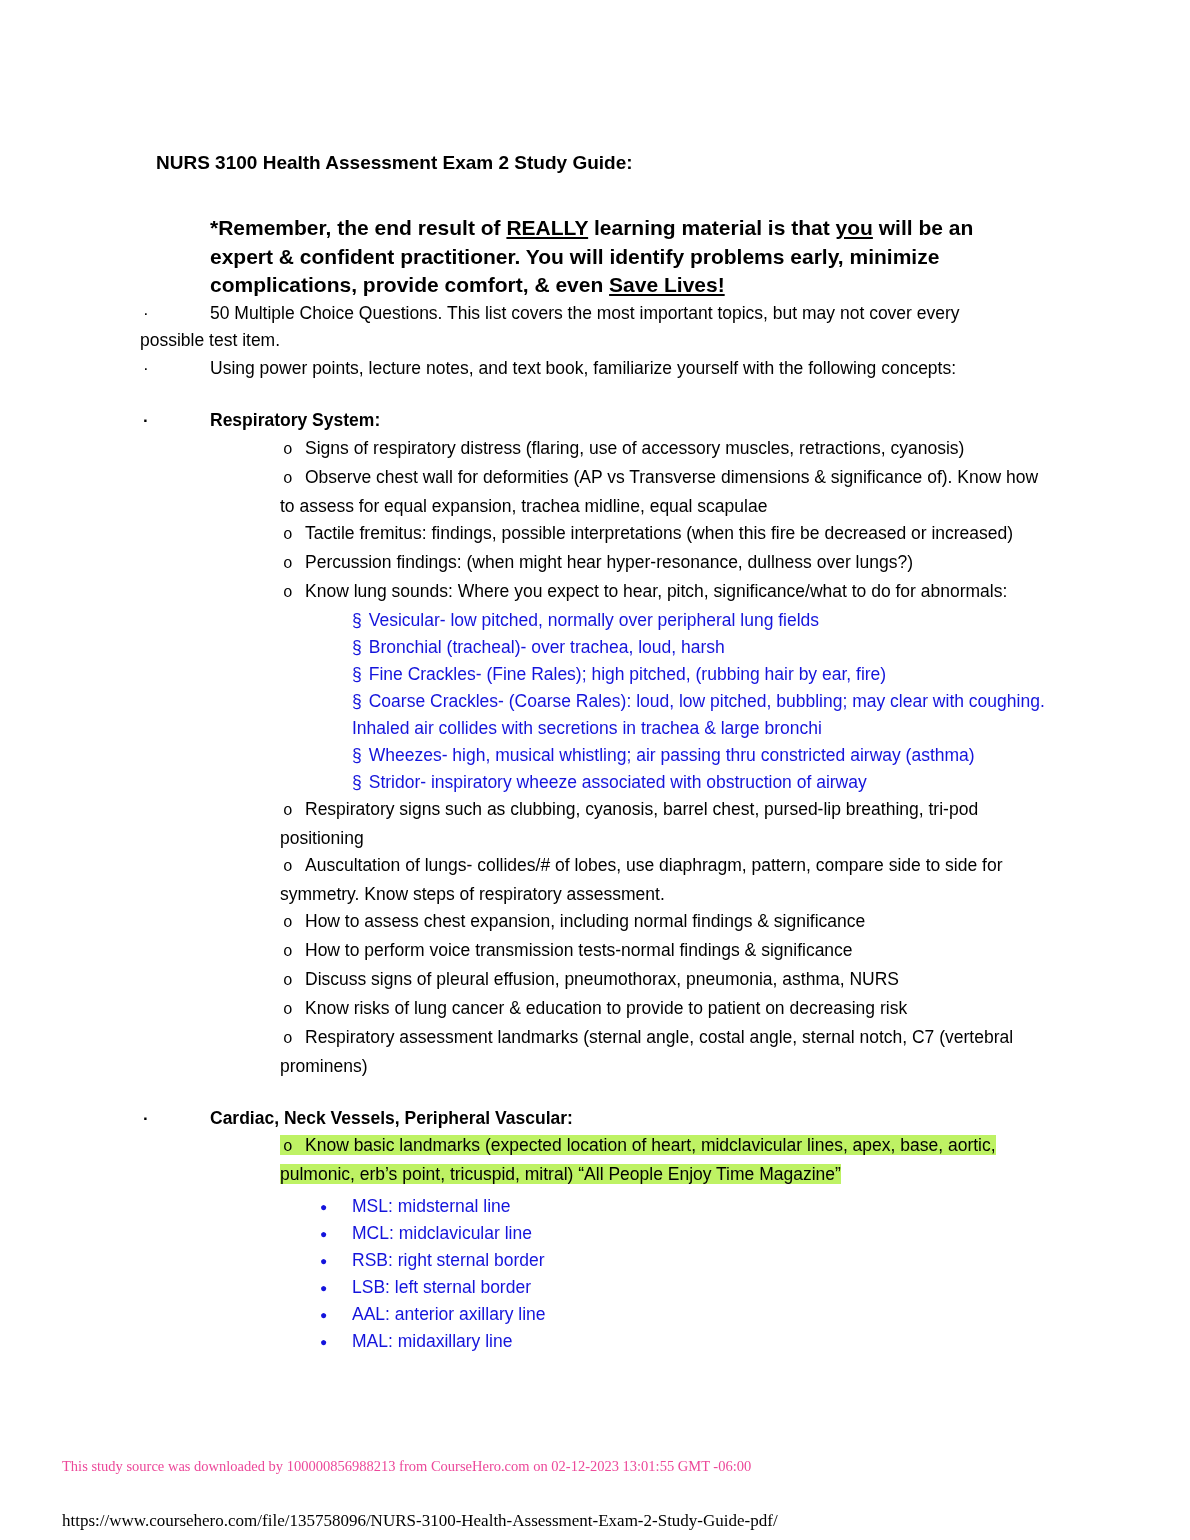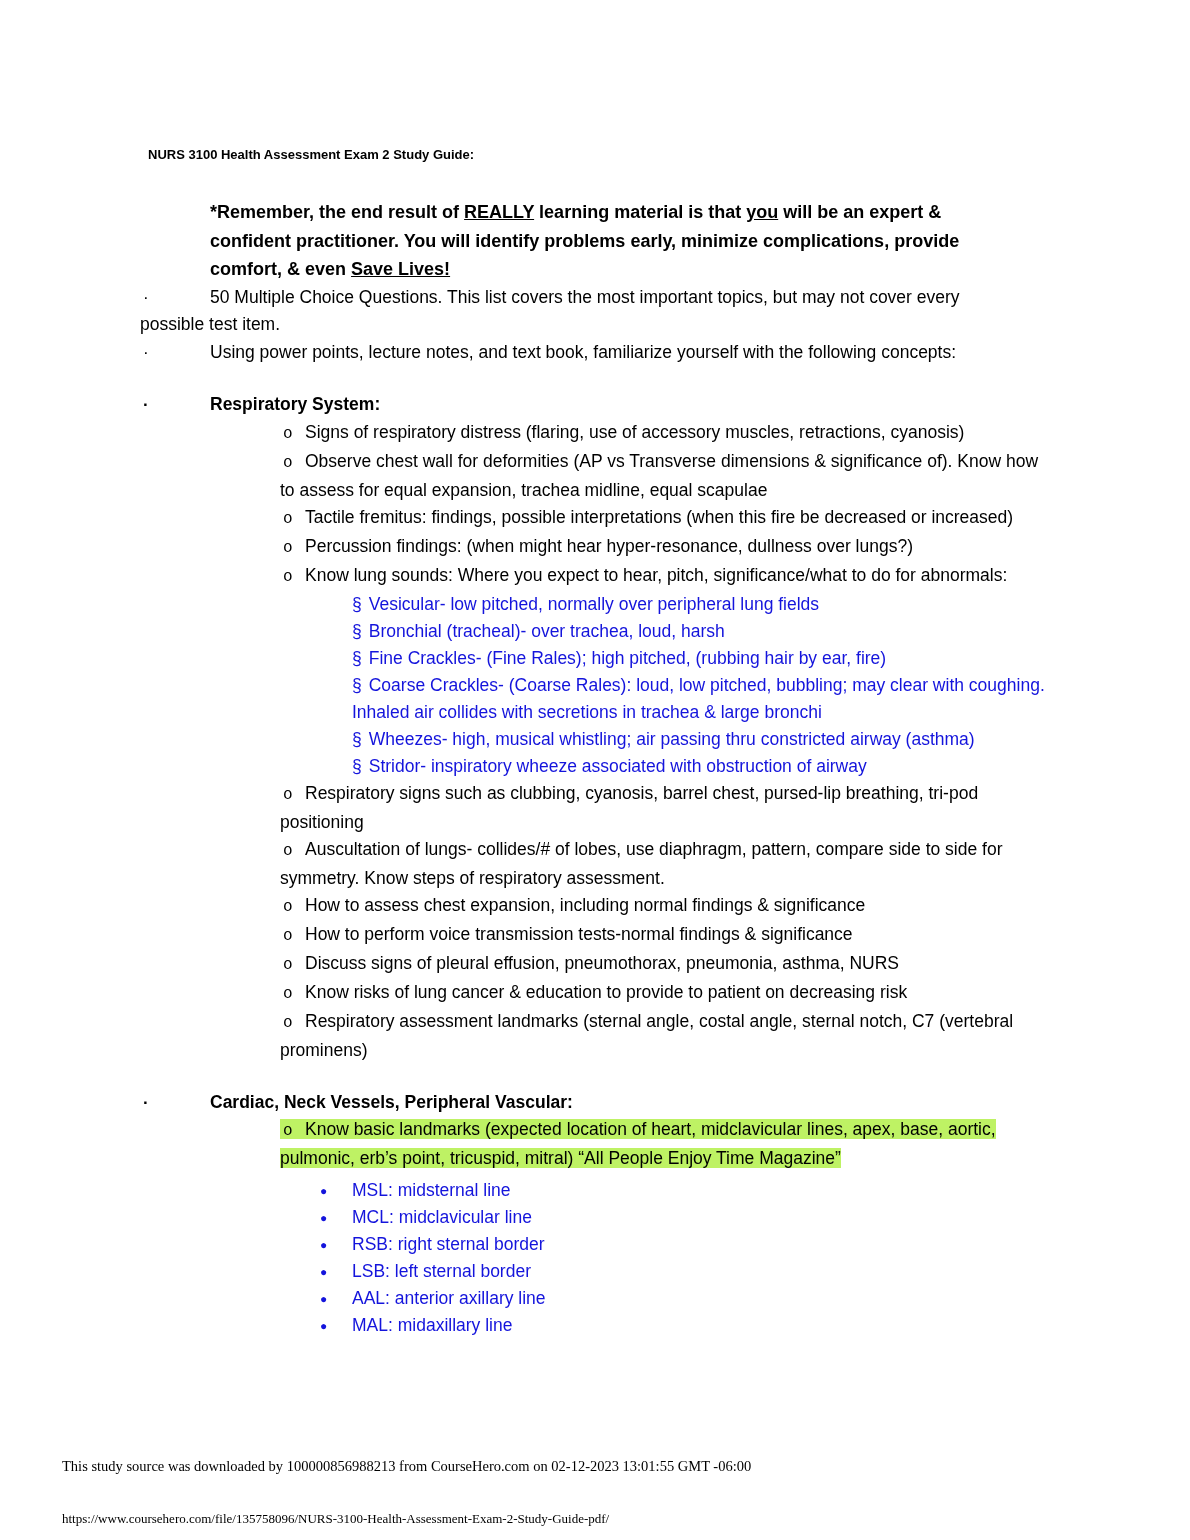--- a/index.html
+++ b/index.html
@@ -2,24 +2,24 @@
 <html><head>
 <meta charset="utf-8">
 <style>
   html,body{margin:0;padding:0;}
   body{
     width:1190px;height:1540px;position:relative;overflow:hidden;
     background:#ffffff;color:#000000;
     font-family:"Liberation Sans",sans-serif;
   }
   .content{position:absolute;top:133px;left:140px;width:940px;}
-  .title{font-size:13px;font-weight:bold;line-height:27px;margin:8px;}
+  .title{font-size:19px;font-weight:bold;line-height:27px;margin:16px;}
   .intro{
-    font-size:18px;font-weight:bold;line-height:28.5px;
-    margin:30px 0 0 70px;width:800px;
+    font-size:21px;font-weight:bold;line-height:28.5px;
+    margin:38px 0 0 70px;width:800px;
   }
   .u{text-decoration:underline;}
   .li{margin:0;font-size:17.5px;line-height:27.5px;}
   .l1{width:822px;}
   .hd{margin-top:25px;font-weight:bold;}
   .m{display:inline-block;}
   .m1{width:70px;padding-left:3px;box-sizing:border-box;font-size:17px;}
   .sub{margin-left:140px;width:772px;}
   .sub .li{line-height:27px;width:772px;}
   .m2{width:25px;padding-left:3px;box-sizing:border-box;font-family:"Liberation Mono",monospace;font-size:16px;}
@@ -27,25 +27,25 @@
   .lung .li{line-height:27px;}
   .m3{margin-right:7px;}
   .blue{color:#1414DC;}
   .hlp{width:745px;}
   .hl{background:#bef264;}
   .landmarks{margin-left:178px;margin-top:5px;}
   .landmarks .li{line-height:26px;}
   .mld{width:34px;padding-left:2px;box-sizing:border-box;font-size:12px;vertical-align:1px;}
   .footer-note{
     position:absolute;left:62px;top:1458px;
-    font-family:"Liberation Serif",serif;font-size:14.5px;color:#000000;
+    font-family:"Liberation Serif",serif;font-size:14.5px;color:#ec4899;
   }
   .footer-url{
     position:absolute;left:62px;top:1511px;
-    font-family:"Liberation Serif",serif;font-size:13px;color:#000;
+    font-family:"Liberation Serif",serif;font-size:17px;color:#000;
   }
 </style>
 </head>
 <body>
 
 <div class="content">
 
   <h1 class="title">NURS 3100 Health Assessment Exam 2 Study Guide:</h1>
 
   <p class="intro"><span>*Remember, the end result of </span><span class="u">REALLY</span><span> learning material is that </span><span class="u">you</span><span> will be an expert &amp; confident practitioner. You will identify problems early, minimize complications, provide comfort, &amp; even </span><span class="u">Save Lives!</span></p>

